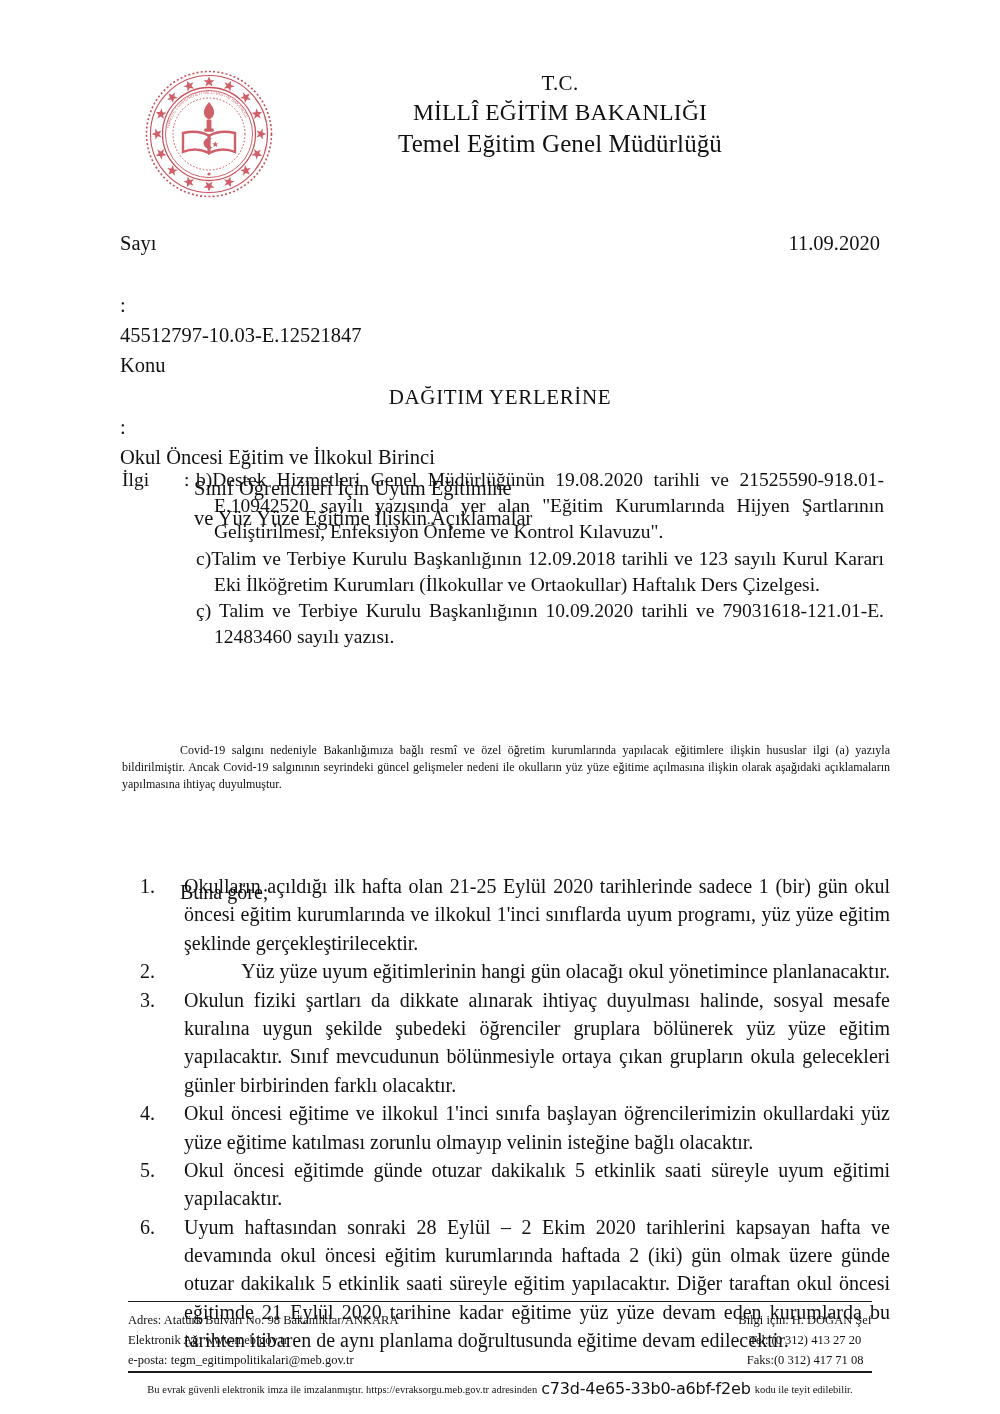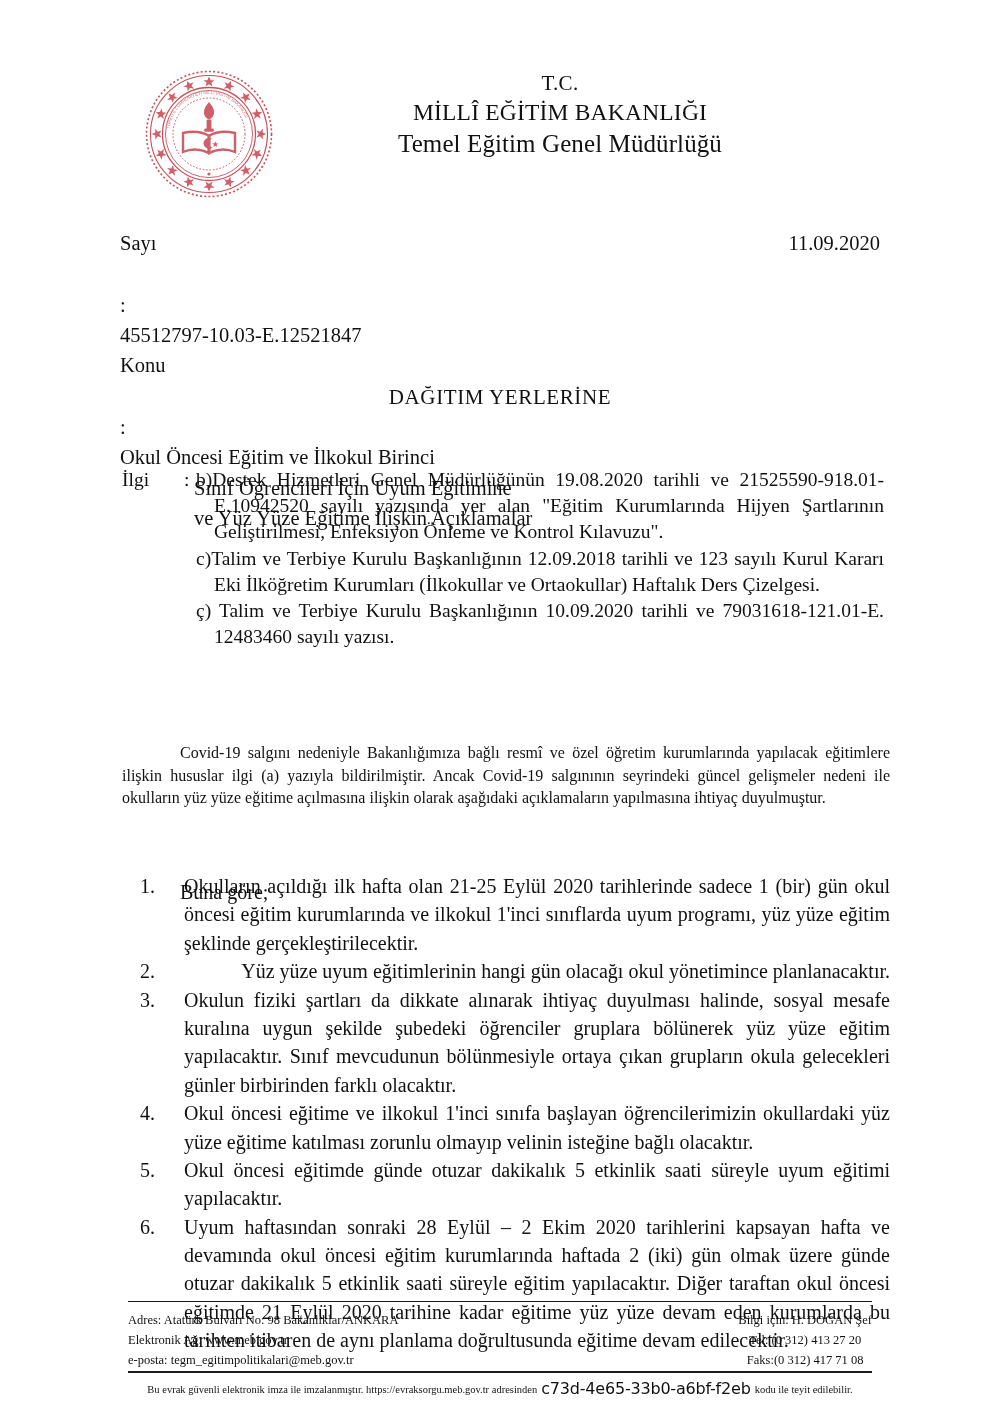--- a/index.html
+++ b/index.html
@@ -137,21 +137,21 @@
     padding-left: 18px;
     text-indent: -18px;
   }
 
   
   .body-para {
     position: absolute;
     left: 122px;
     top: 742px;
     width: 768px;
-    font-size: 16px;
+    font-size: 12px;
     line-height: 1.42;
     text-align: justify;
     text-justify: inter-word;
     text-indent: 58px;
   }
   .buna-gore {
     position: absolute;
     left: 122px;
     top: 881px;
     width: 500px;

